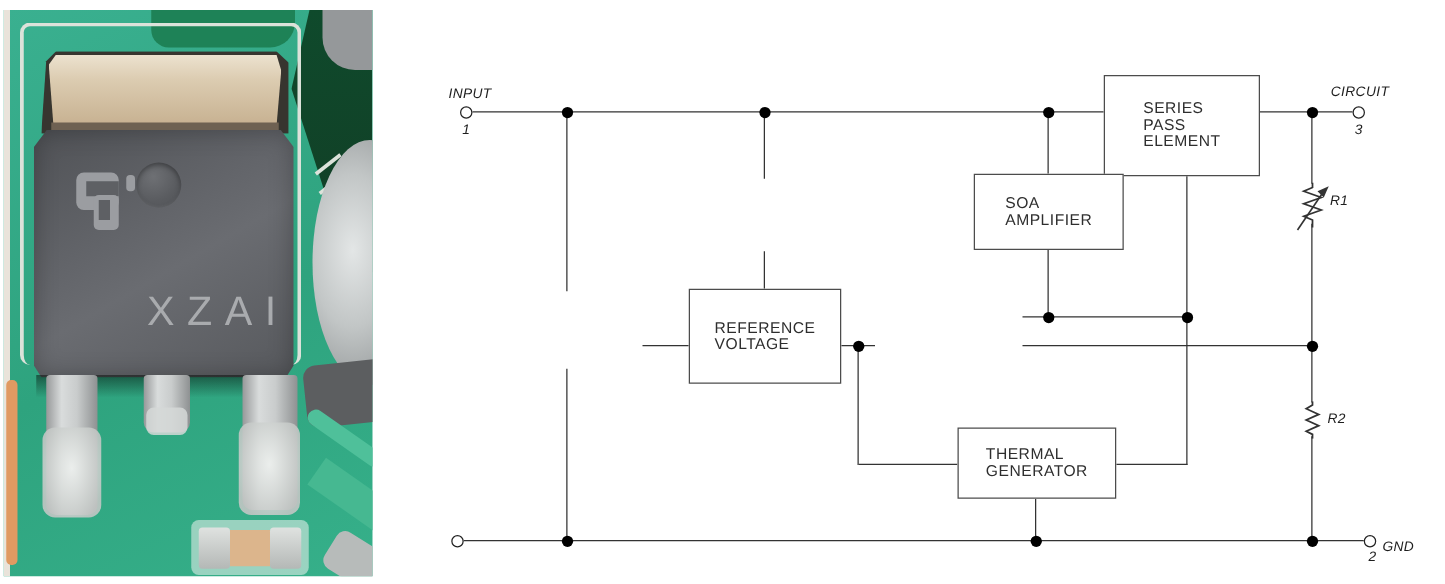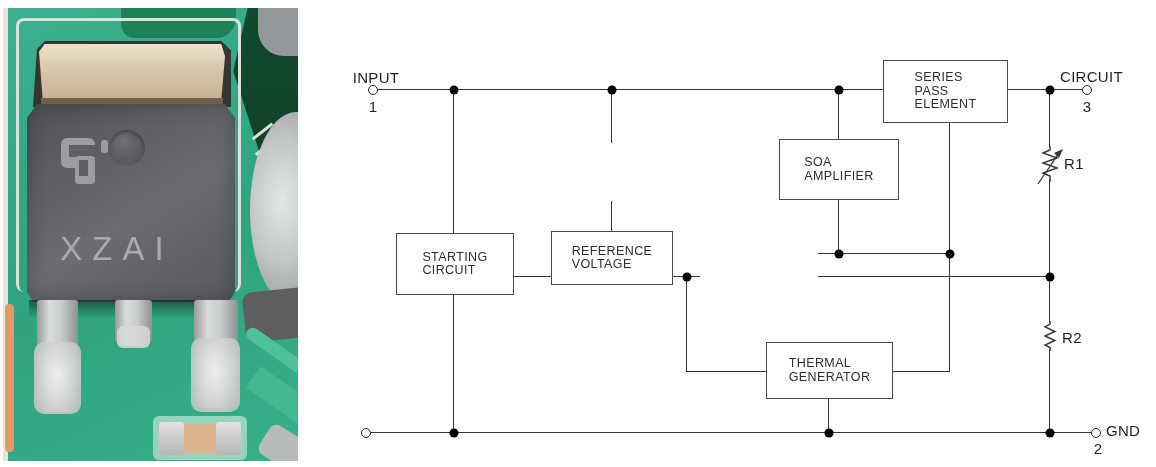--- a/index.html
+++ b/index.html
@@ -15,21 +15,21 @@
   .h{position:absolute;height:1.4px;background:#333;}
   .v{position:absolute;width:1.4px;background:#333;}
   .dot{position:absolute;width:9px;height:9px;background:#000;border-radius:50%;
        transform:translate(-50%,-50%);}
   .term{position:absolute;width:8px;height:8px;background:#fff;border:1.6px solid #222;
         border-radius:50%;transform:translate(-50%,-50%);}
   .blk{position:absolute;border:1.4px solid #4c4c4c;background:#fff;
        display:flex;align-items:center;justify-content:center;box-sizing:border-box;}
   .blk span{font-size:12.5px;line-height:13.5px;letter-spacing:.4px;color:#2e2e2e;
             white-space:pre-line;text-align:left;}
-  .lbl{position:absolute;font-size:15px;color:#1e1e1e;letter-spacing:.3px;white-space:nowrap;}
+  .lbl{position:absolute;font-size:11px;color:#1e1e1e;letter-spacing:.3px;white-space:nowrap;font-style:italic;}
   .lbl.c{text-align:center;}
   .res{position:absolute;}
 
   
   .photo{position:absolute;left:3px;top:8px;width:295px;height:453px;overflow:hidden;
          background:linear-gradient(155deg,#3ab090 0%,#2ea37e 55%,#36b08a 100%);}
   .photo div{position:absolute;}
   .ph-leftstrip{left:0;top:0;width:5px;height:100%;background:#e9e3da;}
   .ph-dkblob{left:118px;top:0;width:115px;height:30px;background:#1a7a4e;
              border-radius:0 0 20px 14px;opacity:.85;}
@@ -61,21 +61,21 @@
   .ph-logo .la{left:2px;top:6px;width:34px;height:30px;background:#9b9da1;border-radius:6px;}
   .ph-logo .lb{left:10px;top:13px;width:26px;height:12px;background:#5e6064;}
   .ph-logo .lc{left:16px;top:24px;width:20px;height:28px;background:#9b9da1;border-radius:4px;}
   .ph-logo .ld{left:20px;top:28px;width:9px;height:16px;background:#5e6064;}
   .ph-logo .le{left:42px;top:8px;width:7px;height:13px;background:#9b9da1;border-radius:3px;}
   .ph-mold{left:106px;top:122px;width:36px;height:36px;border-radius:50%;
            background:radial-gradient(circle at 38% 32%,#6e7074 0%,#595b5f 60%,#515357 100%);
            box-shadow:inset 0 2px 4px rgba(0,0,0,.35),inset 0 -1px 2px rgba(255,255,255,.08);}
   .ph-mark1{left:4px;top:167px;width:220px;text-align:center;font-size:45px;
             letter-spacing:4px;color:#b3b5b8;}
-  .ph-mark2{left:0;top:222px;width:228px;text-align:center;font-size:33px;
+  .ph-mark2{left:0;top:222px;width:228px;text-align:right;font-size:33px;
             letter-spacing:10px;color:#a9abae;}
   .ph-leg{background:linear-gradient(90deg,#97999a 0%,#d9dcdc 30%,#c9cccc 60%,#8e9192 100%);
           border-radius:3px 3px 8px 8px;}
   .ph-leg1{left:34px;top:292px;width:41px;height:112px;}
   .ph-leg2{left:112px;top:292px;width:37px;height:46px;}
   .ph-leg3{left:191px;top:292px;width:44px;height:108px;}
   .ph-foot{background:radial-gradient(ellipse at 50% 45%,#eef1ef,#c2c6c4 80%);
            border-radius:10px;opacity:.9;}
   .ph-foot1{left:31px;top:334px;width:47px;height:72px;}
   .ph-foot2{left:114px;top:318px;width:33px;height:22px;background:#d5d8d7;border-radius:6px;opacity:.85;}
@@ -174,37 +174,33 @@
 
     <div class="term" style="left:373px;top:90px"></div>
     <div class="term" style="left:1087px;top:90px"></div>
     <div class="term" style="left:366px;top:433px"></div>
     <div class="term" style="left:1096px;top:433px"></div>
 
     <div class="lbl c" style="left:352px;top:69px;width:48px">INPUT</div>
     <div class="lbl c" style="left:363px;top:98px;width:20px">1</div>
     <div class="lbl c" style="left:1060px;top:68px;width:56px">CIRCUIT</div>
     <div class="lbl c" style="left:1077px;top:98px;width:20px">3</div>
-    <div class="lbl" style="left:1106px;top:422px">GND</div>
+    <div class="lbl" style="left:1106px;top:432px">GND</div>
     <div class="lbl c" style="left:1088px;top:440px;width:20px">2</div>
 
-    <div class="blk" style="left:883px;top:60px;width:125px;height:63px">
+    <div class="blk" style="left:883px;top:60px;width:125px;height:81px">
       <span>SERIES
 PASS
 ELEMENT</span>
     </div>
     <div class="blk" style="left:779px;top:139px;width:120px;height:61px">
       <span>SOA
 AMPLIFIER</span>
     </div>
-    <div class="blk" style="left:396px;top:233px;width:118px;height:62px">
-      <span>STARTING
-CIRCUIT</span>
-    </div>
-    <div class="blk" style="left:551px;top:231px;width:122px;height:54px">
+    <div class="blk" style="left:551px;top:231px;width:122px;height:76px">
       <span>REFERENCE
 VOLTAGE</span>
     </div>
     <div class="blk" style="left:766px;top:342px;width:127px;height:57px">
       <span>THERMAL
 GENERATOR</span>
     </div>
 
     <svg class="res" style="left:1035px;top:146px" width="30" height="40" viewBox="0 0 30 40">
       <polyline points="15,0 15,4 8,7 22,12 8,17 22,22 8,27 15,30 15,36" fill="none" stroke="#333" stroke-width="1.4"></polyline>

